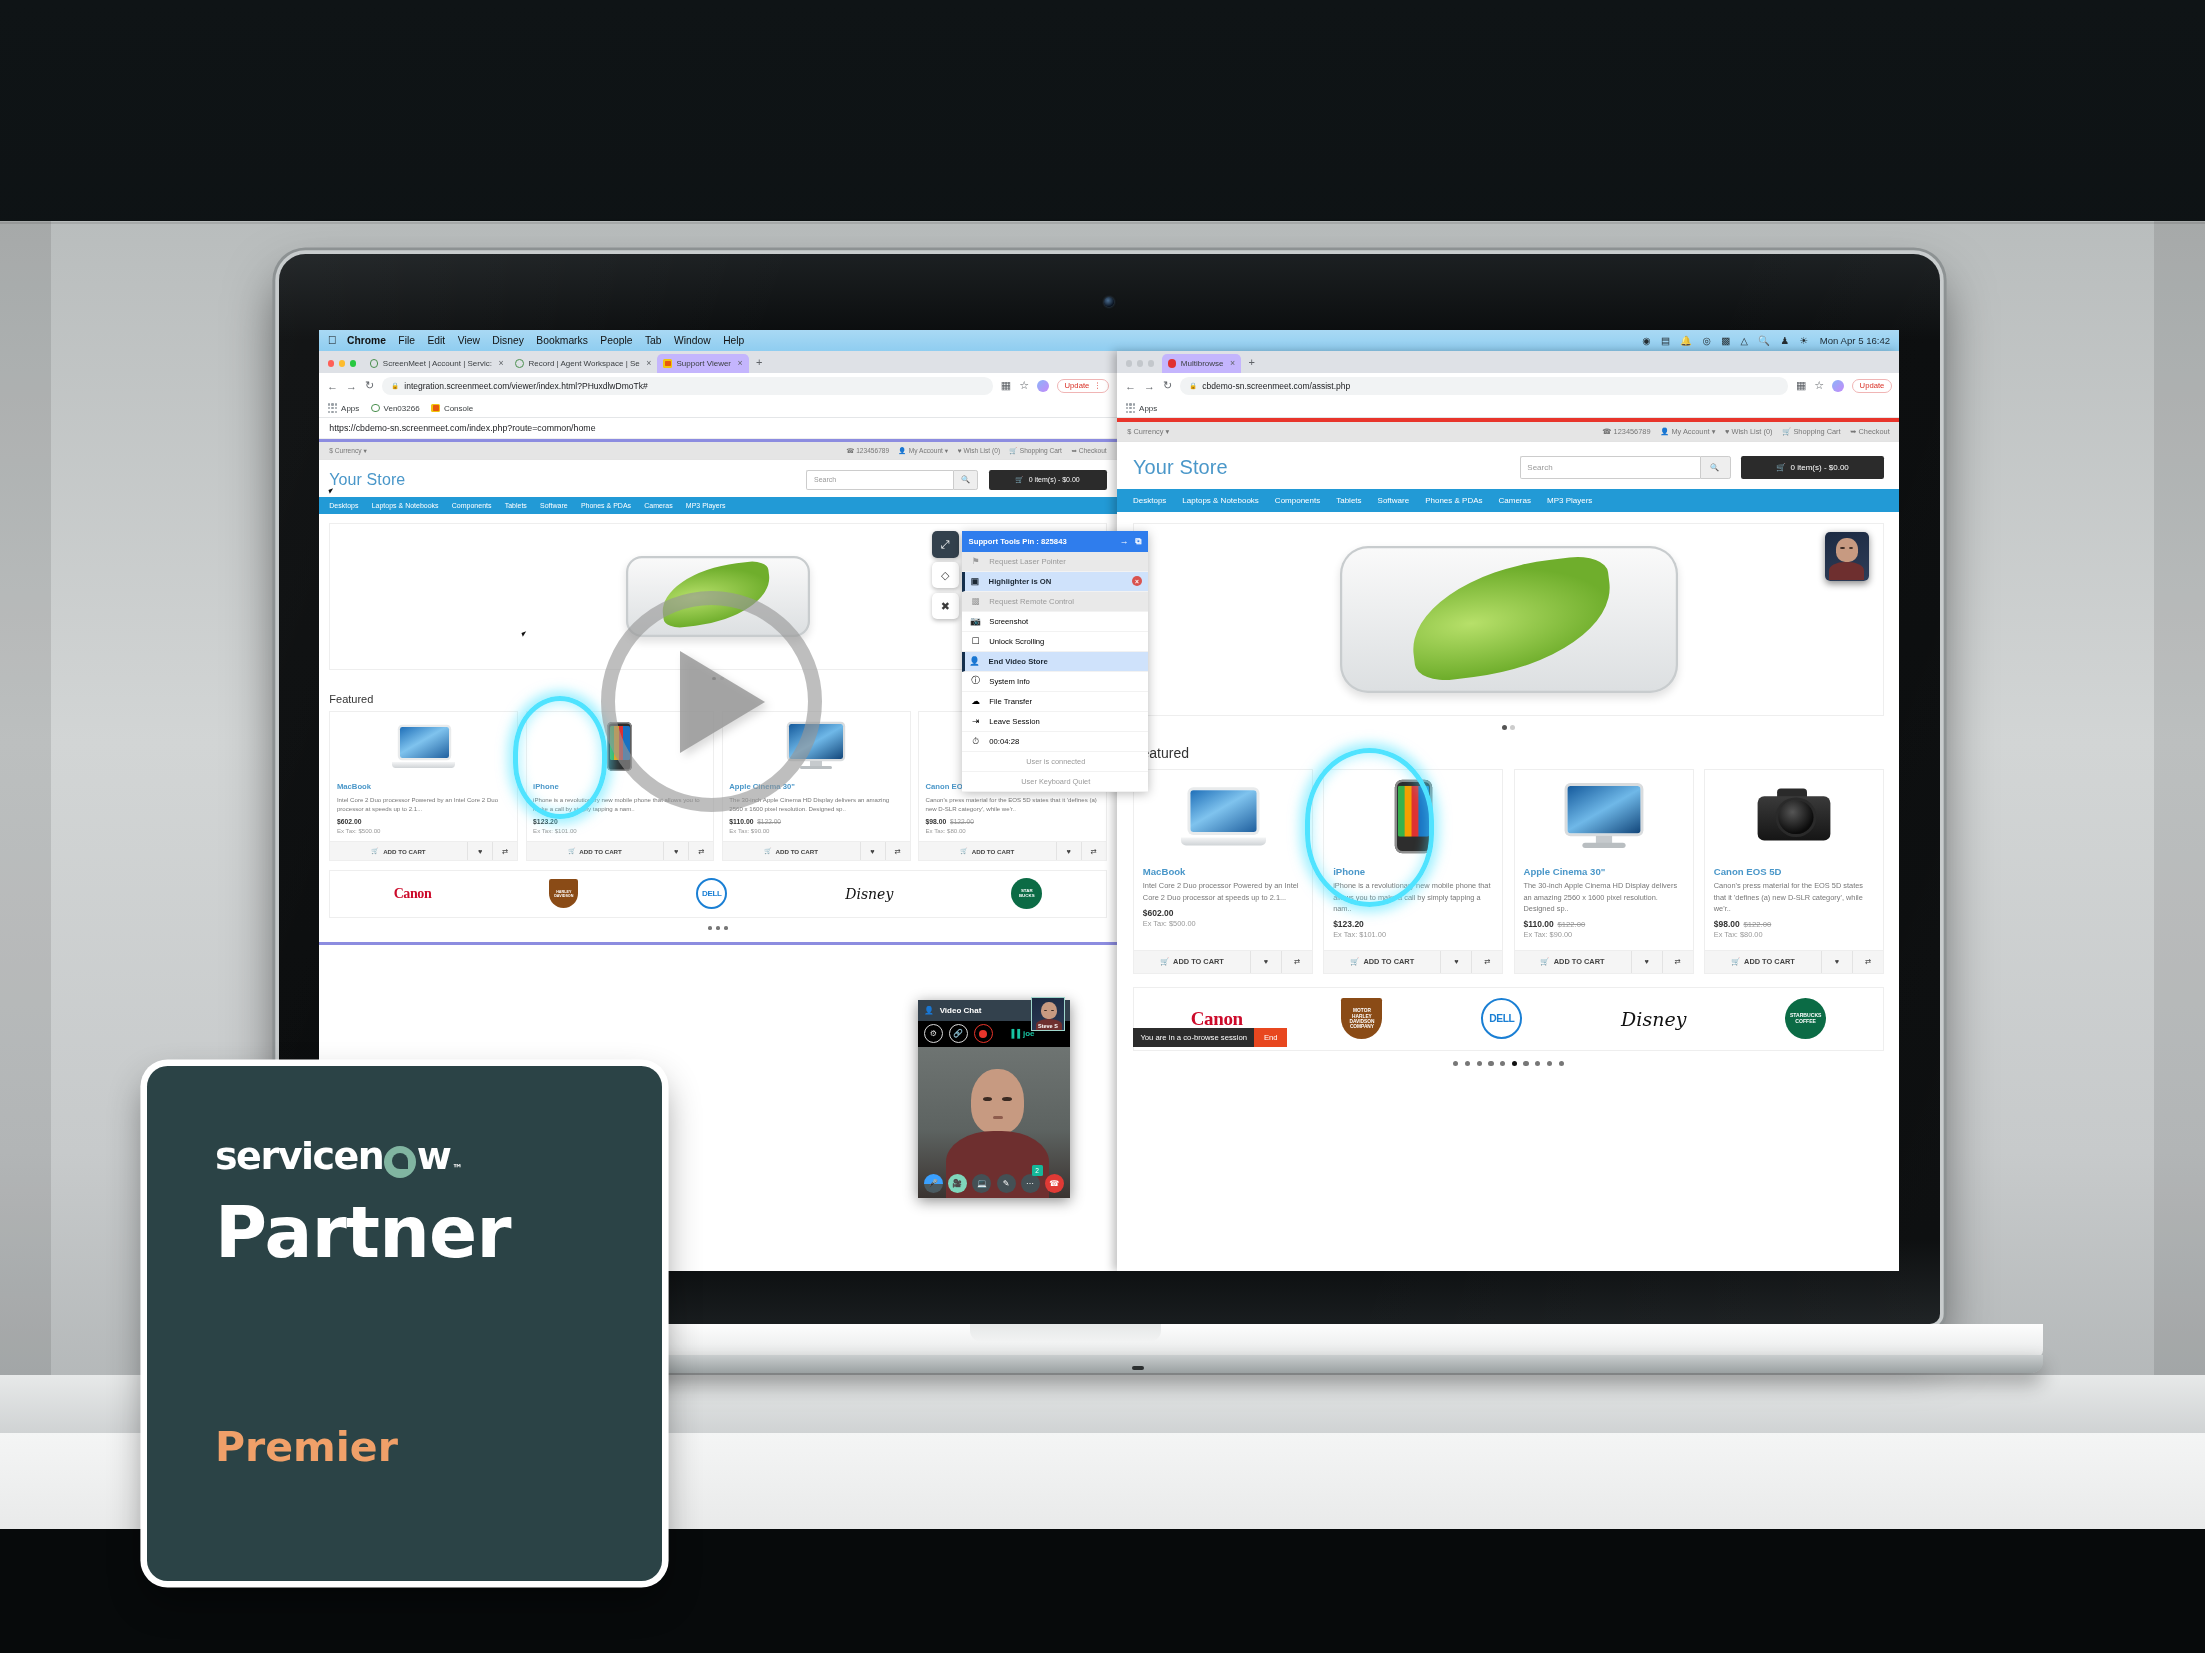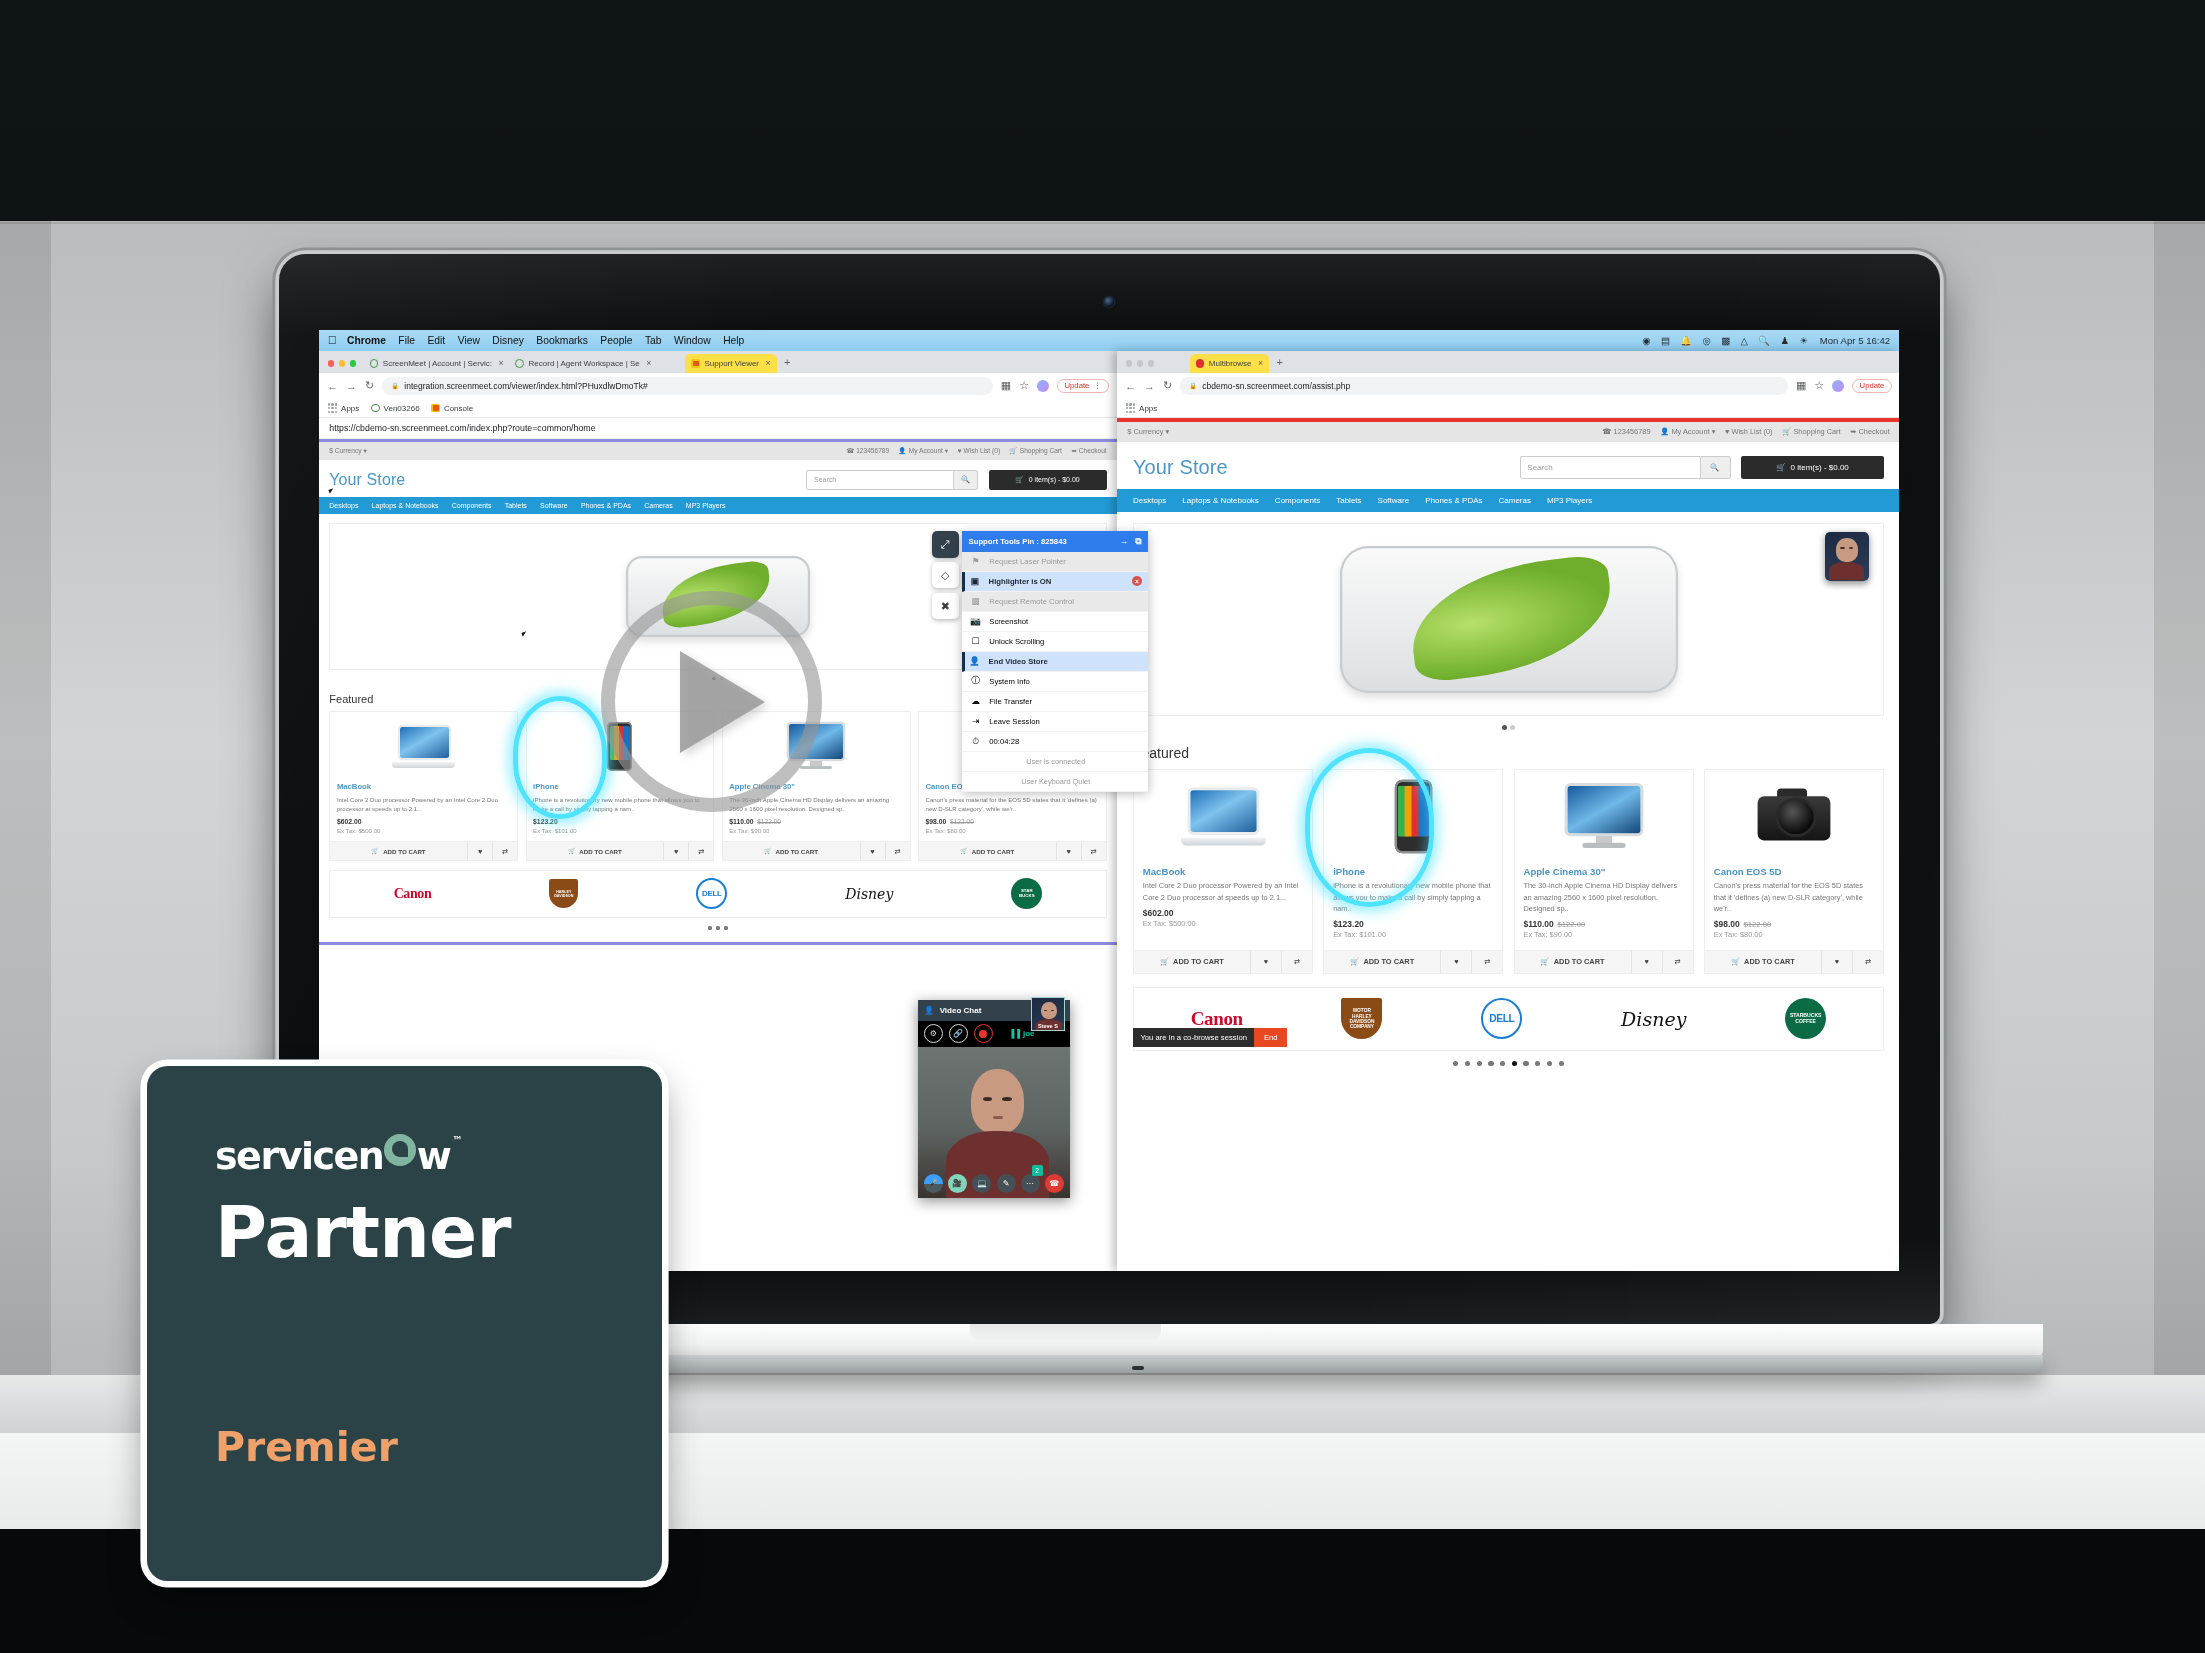--- a/index.html
+++ b/index.html
@@ -59,21 +59,21 @@
   .winL { left:0; width:798px; height:920px; }
   .winR { left:798px; width:783px; height:920px; box-shadow:-4.4px 0 8.8px rgba(0,0,0,.25); }
 
   .tabstrip { height:22px; background:#dee1e6; display:flex; align-items:flex-end; padding-left:5.9px; }
   .dots { display:flex; gap:4.4px; align-items:center; padding:0 7.4px 5.9px 2.9px; }
   .dot { width:6.6px;height:6.6px;border-radius:50%; }
   .d-red{background:#ff5f57;} .d-yel{background:#febc2e;} .d-grn{background:#28c840;}
   .dot-g { background:#c3c7cc; }
   .tab { height:18.4px; display:flex; align-items:center; gap:4.4px; padding:0 5.9px; font-size:8px; color:#3c4043;
          border-radius:5.1px 5.1px 0 0; max-width:173px; white-space:nowrap; overflow:hidden; }
-  .tab.active { background:#fde047;margin-left:28px; }
+  .tab.active { background:#c4b5fd; }
   .tab.inactive { background:transparent; }
   .favicon { width:8.8px;height:8.8px;border-radius:50%; border:1.5px solid #4a8f4e; flex:0 0 auto;}
   .favicon.sq { border-radius:1.5px; border:none; background:#f1c40f; position:relative;}
   .favicon.sq:after{content:"";position:absolute;left:1.5px;top:1.5px;right:1.5px;bottom:1.5px;background:#e8590c;border-radius:0.7px;}
   .favicon.rec { border:none; background:#e03131; border-radius:50%; }
   .tabx { font-size:8.8px; color:#5f6368; margin-left:2.2px; }
   .newtab { font-size:11px; color:#5f6368; padding:0 7.4px 4.4px; }
 
   .urlbar { height:26.5px; background:#fff; display:flex; align-items:center; gap:8px; padding:0 8px; }
   .nav-ic { font-size:11px; color:#5f6368; }
@@ -208,21 +208,21 @@
   .playwrap { position:absolute; left:963px; top:720px; width:287px; height:287px; }
   .playring { position:absolute; inset:0; border-radius:50%; border:19px solid rgba(150,150,150,.62); }
   .playtri { position:absolute; left:103px; top:77px; width:0;height:0;
              border-left:110px solid rgba(150,150,150,.82);
              border-top:68px solid transparent; border-bottom:68px solid transparent;
              filter:drop-shadow(4.4px 4.4px 4.4px rgba(0,0,0,.18)); }
 
   
   .badge { position:absolute; left:147px; top:1066px; width:515px; height:515px; background:#2b4346;
            border-radius:20.6px; box-shadow:0 0 0 6.6px #fff, 0 17.6px 37px rgba(0,0,0,.45); padding:68px 0 0 68px; }
-  .sn-logo { display:flex; align-items:flex-start; font-size:38px; color:#fff; font-weight:bold; letter-spacing:-1.5px;
+  .sn-logo { display:flex; align-items:flex-end; font-size:38px; color:#fff; font-weight:bold; letter-spacing:-1.5px;
              font-family:"DejaVu Sans", sans-serif; }
   .sn-o { display:inline-block; width:32px;height:32px;border-radius:50%;background:#81b5a1; position:relative;
           margin:0 0.7px; }
   .sn-o:after { content:""; position:absolute; left:8px; top:7.4px; width:16px;height:16px;border-radius:50% 50% 0 50%;
           background:#2b4346; }
   .sn-tm { font-size:10.3px; color:#fff; margin-left:2.2px; margin-bottom:4.4px; }
   .badge-partner { font-size:71px; color:#fff; font-weight:bold; margin-top:13.2px; letter-spacing:-0.7px;
                    font-family:"DejaVu Sans", sans-serif; }
   .badge-tier { position:absolute; left:68px; bottom:110px; font-size:41px; color:#f0a069; font-weight:bold;
                 font-family:"DejaVu Sans", sans-serif; }

